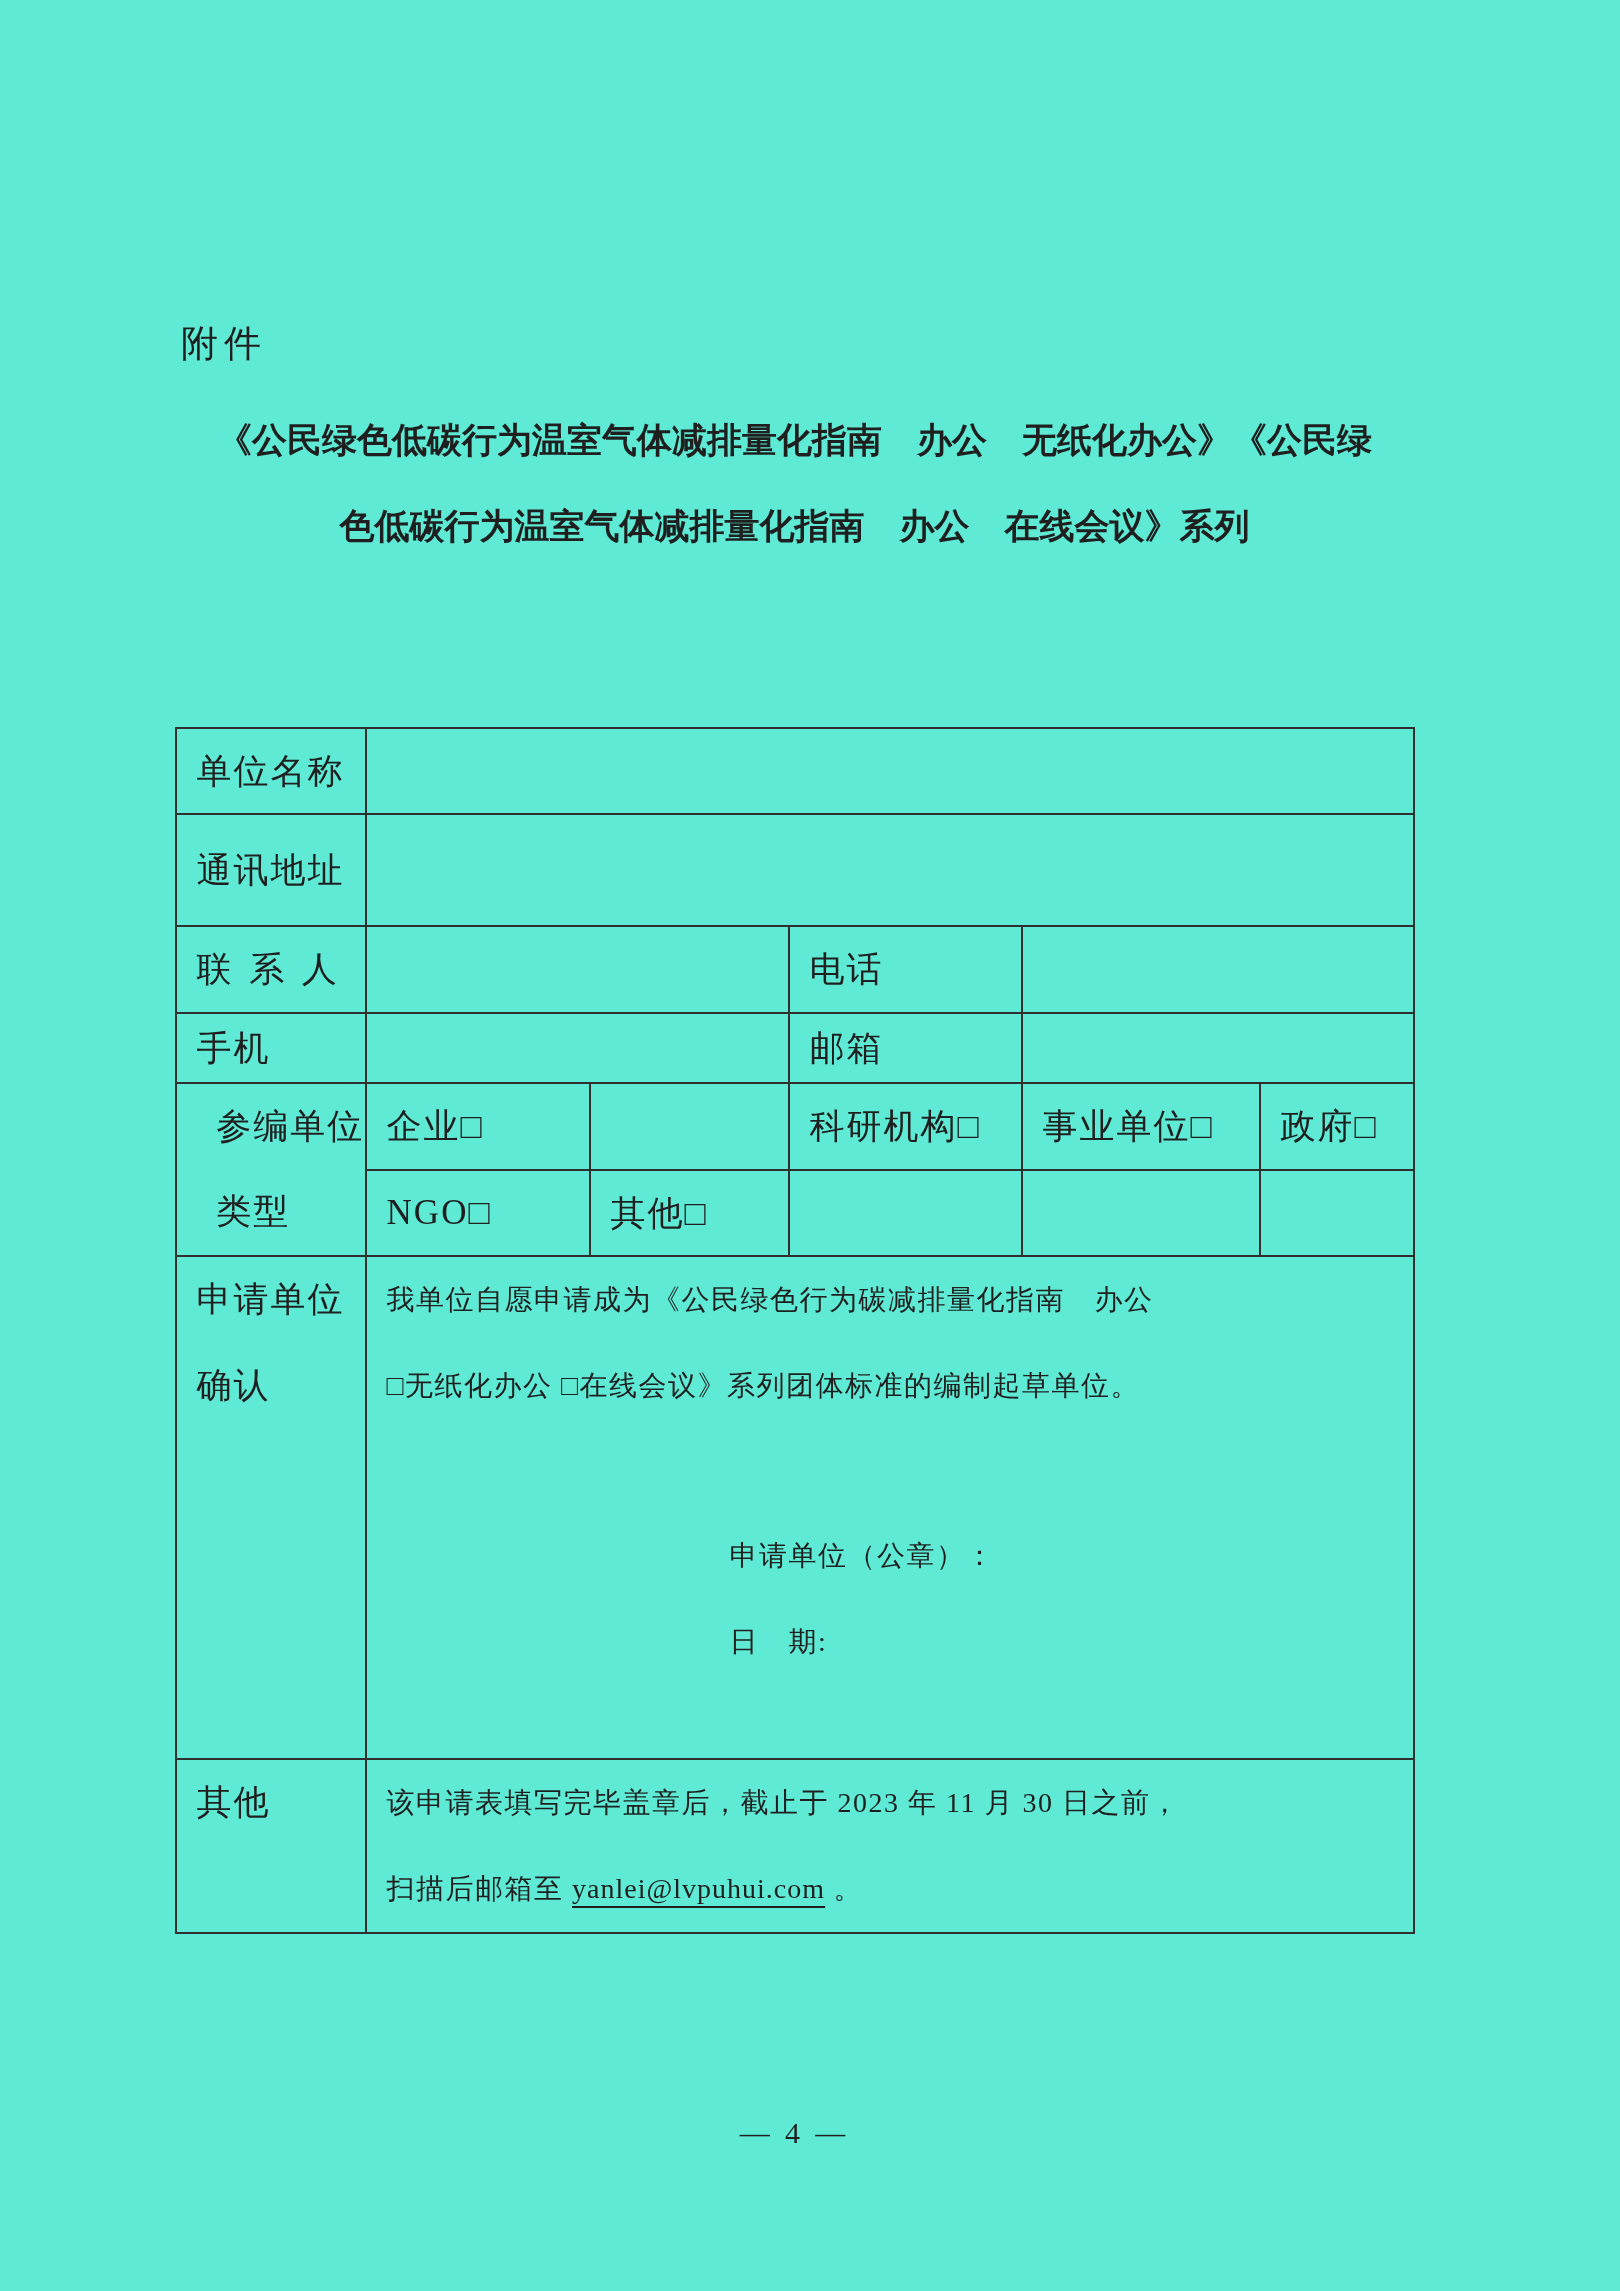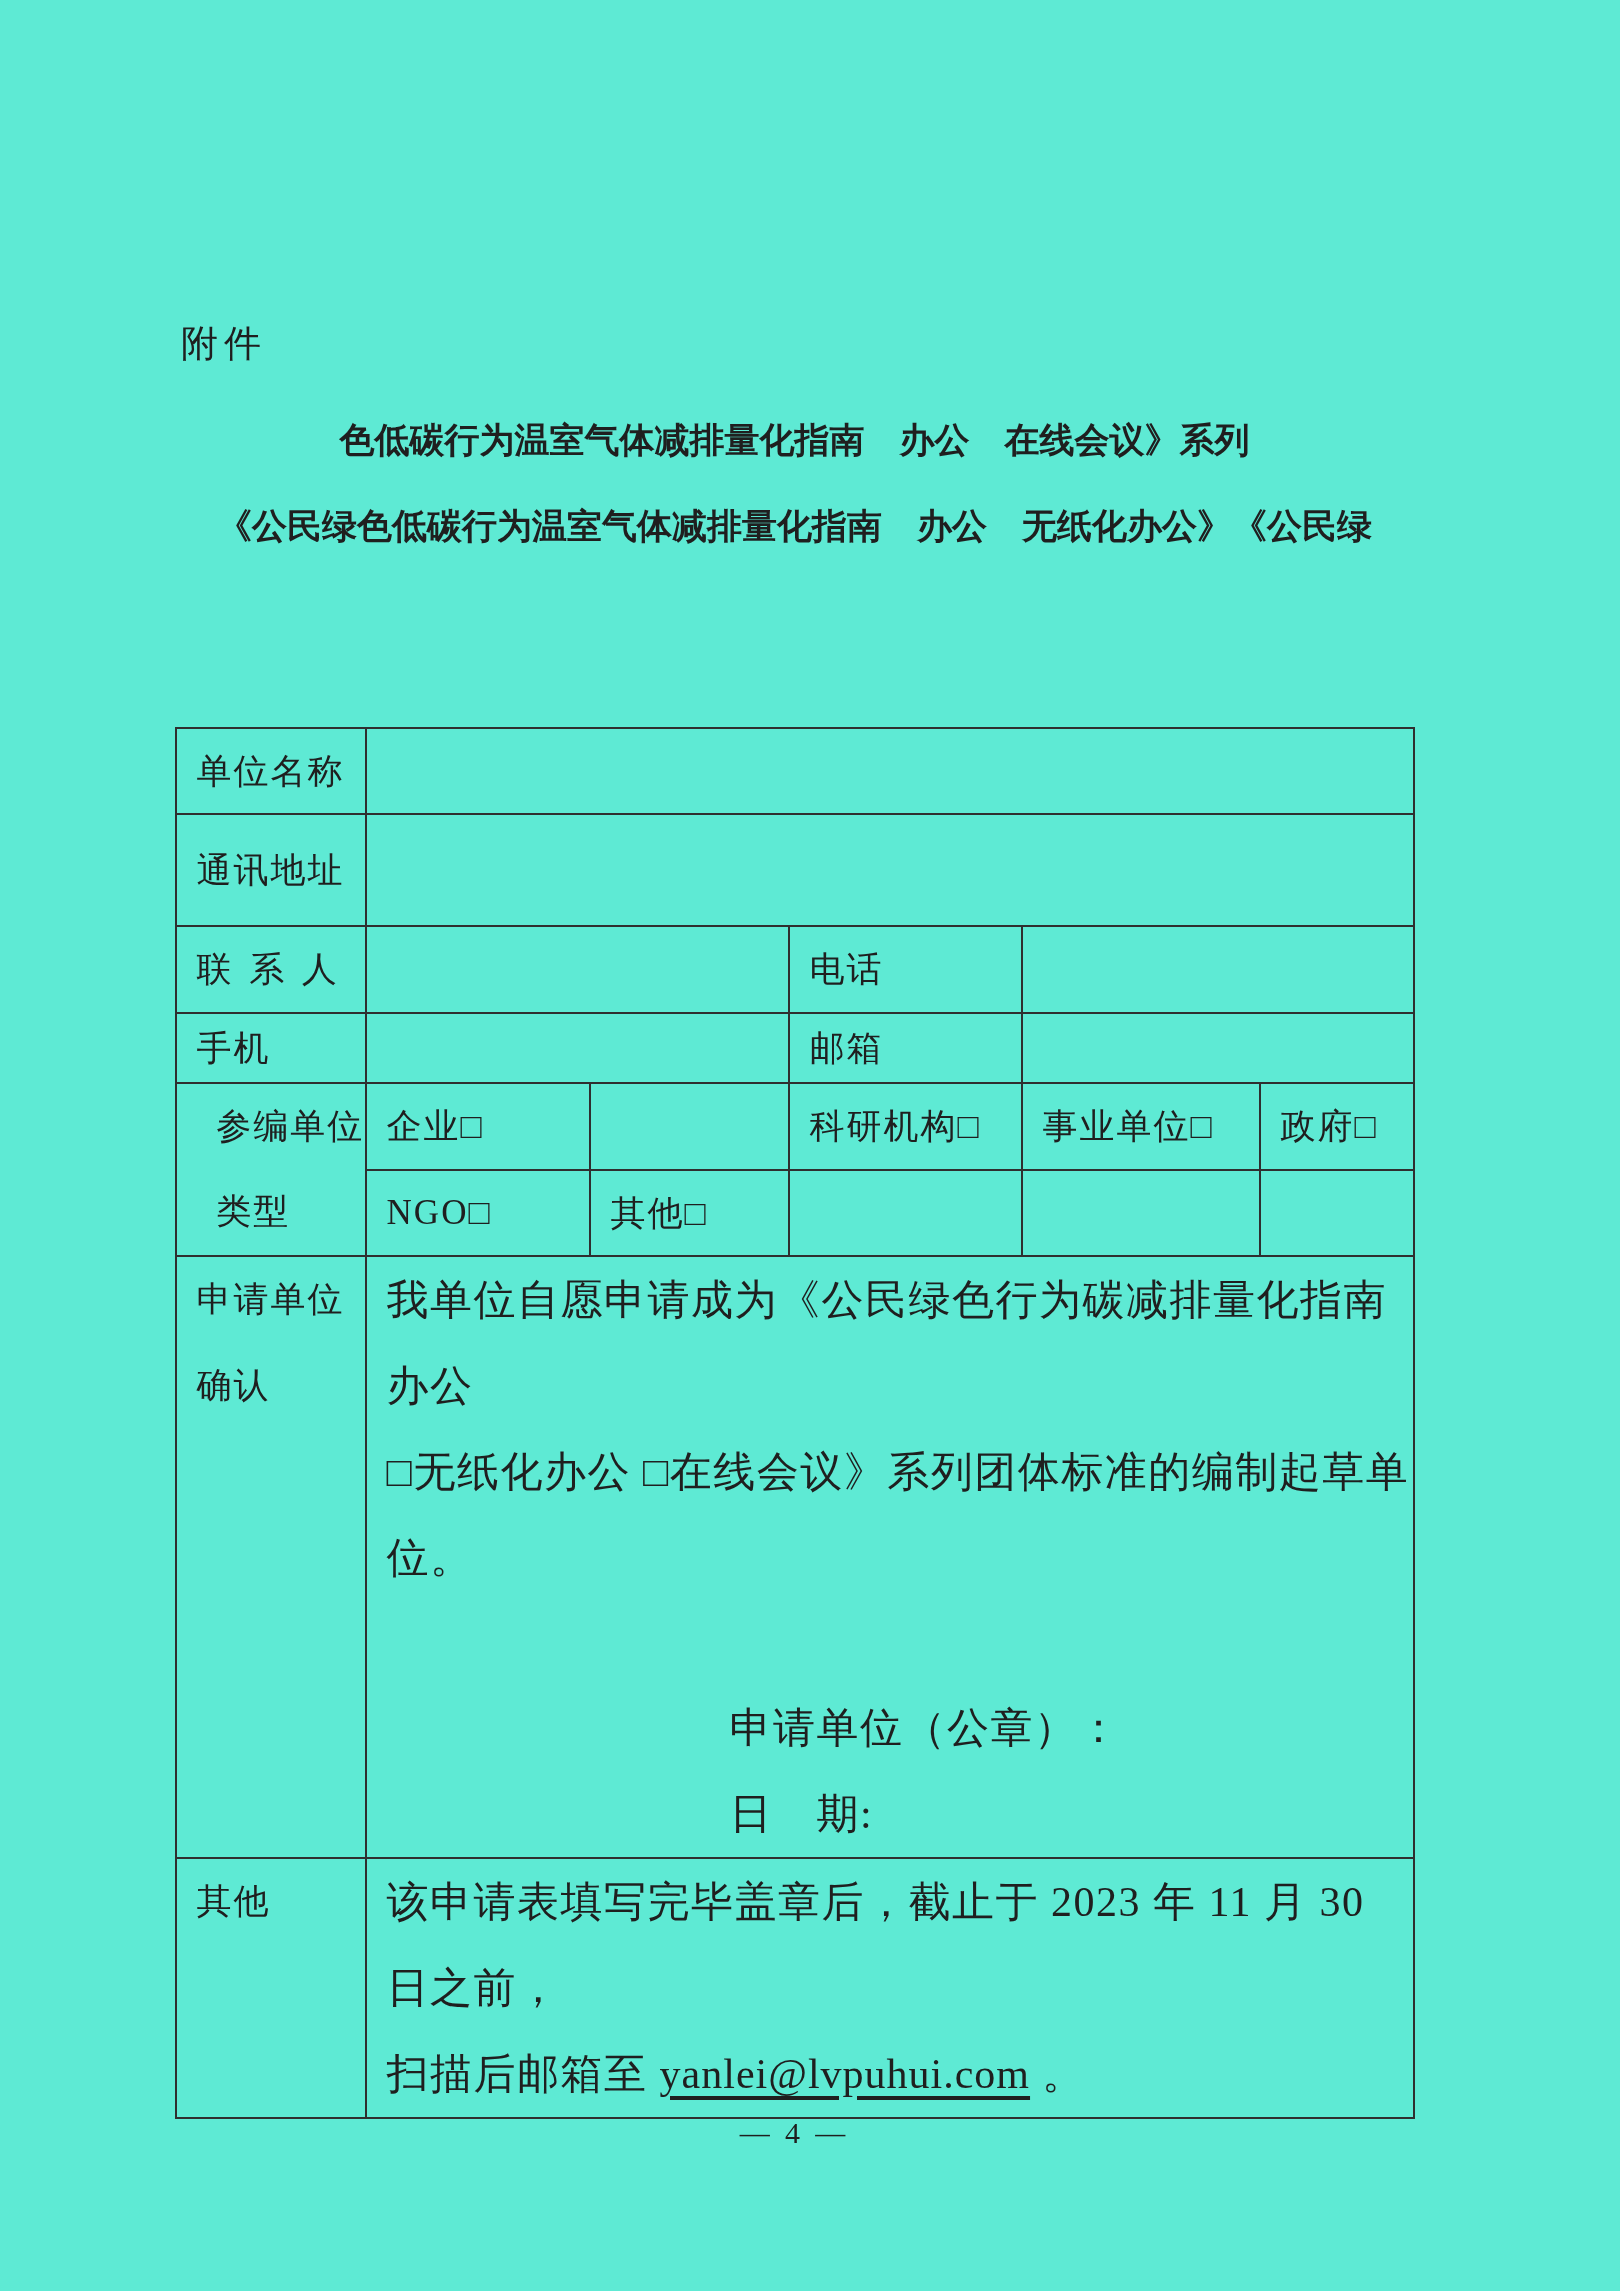--- a/index.html
+++ b/index.html
@@ -42,21 +42,21 @@
   td.opt{letter-spacing:2px;}
   td.stack{vertical-align:top;padding:0 0 0 0;}
   td.stack div{padding-left:19.6px;letter-spacing:2px;}
   .stack .l1{line-height:85px;}
   .stack .l2{line-height:86px;}
   td.confirm-lbl{vertical-align:top;padding:11.8px 0 0 19.6px;}
   td.confirm-lbl div{line-height:86px;letter-spacing:2px;}
   td.big-content{
     vertical-align:top;
     padding:2px 9.8px 0 19.6px;
-    font-size:42px;line-height:86px;letter-spacing:1.5px;border-radius:12px;
+    font-size:28px;line-height:86px;letter-spacing:1.5px;border-radius:12px;
   }
   .seal-line{margin:84px 0 0 343px;}
   .date-line{margin:0 0 0 343px;}
   td.other-lbl{vertical-align:top;padding:2px 0 0 19.6px;line-height:86px;letter-spacing:2px;}
   .email{text-decoration:underline;text-underline-offset:7.8px;letter-spacing:1px;}
   
   .note{
     position:absolute;left:183px;top:1968px;width:1353px;
     font-size:32px;line-height:43px;letter-spacing:1px;
   }
@@ -66,22 +66,22 @@
   }
 </style>
 </head>
 <body>
 
 <div id="page">
 
   <div class="attachment">附件</div>
 
   <div class="title-block">
+    <div>《公民绿色低碳行为温室气体减排量化指南　办公　无纸化办公》《公民绿</div>
     <div>色低碳行为温室气体减排量化指南　办公　在线会议》系列</div>
-    <div>《公民绿色低碳行为温室气体减排量化指南　办公　无纸化办公》《公民绿</div>
   </div>
 
   <table class="form">
     <colgroup>
       <col style="width:190px">
         <col style="width:224px">
         <col style="width:199px">
       <col style="width:233px">
         <col style="width:238px">
         <col style="width:154px">

